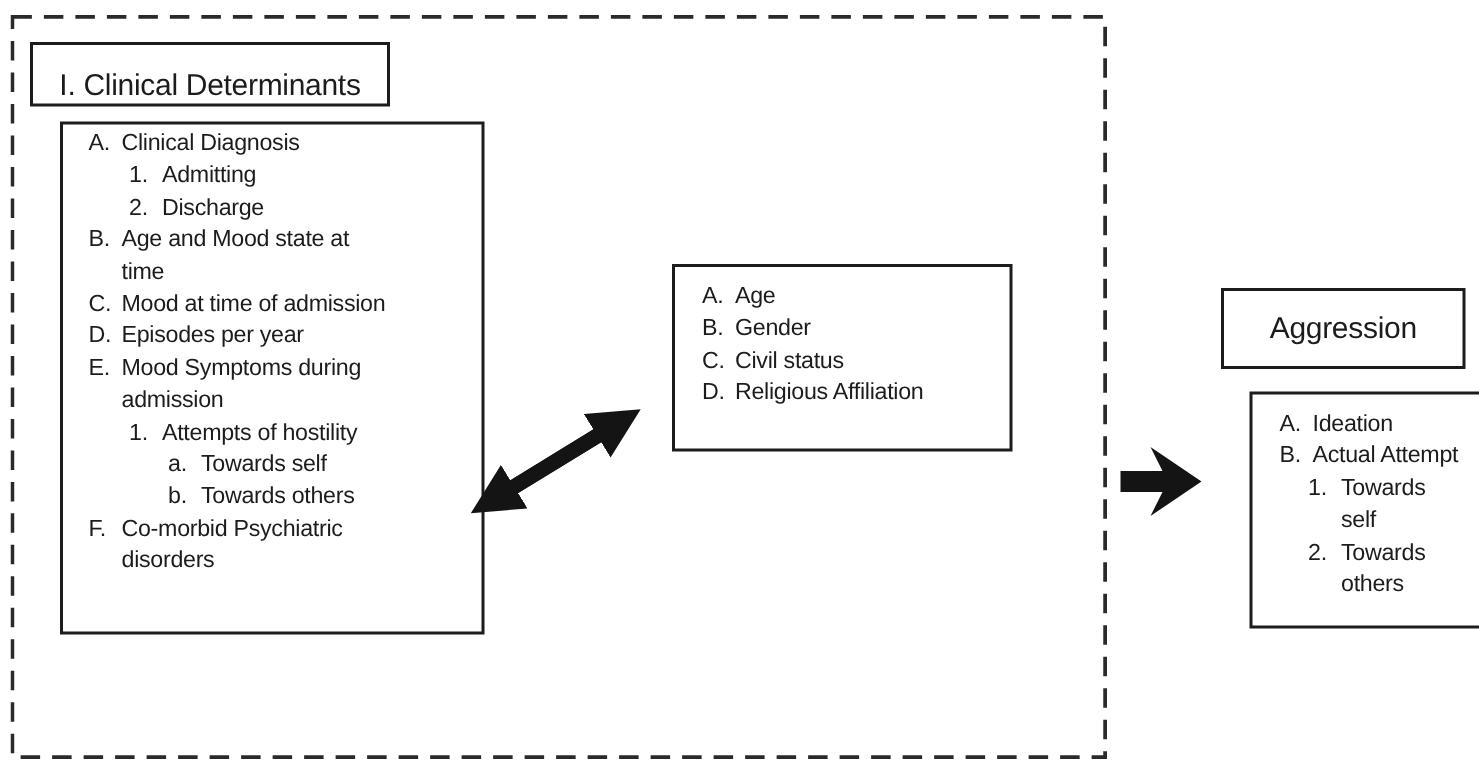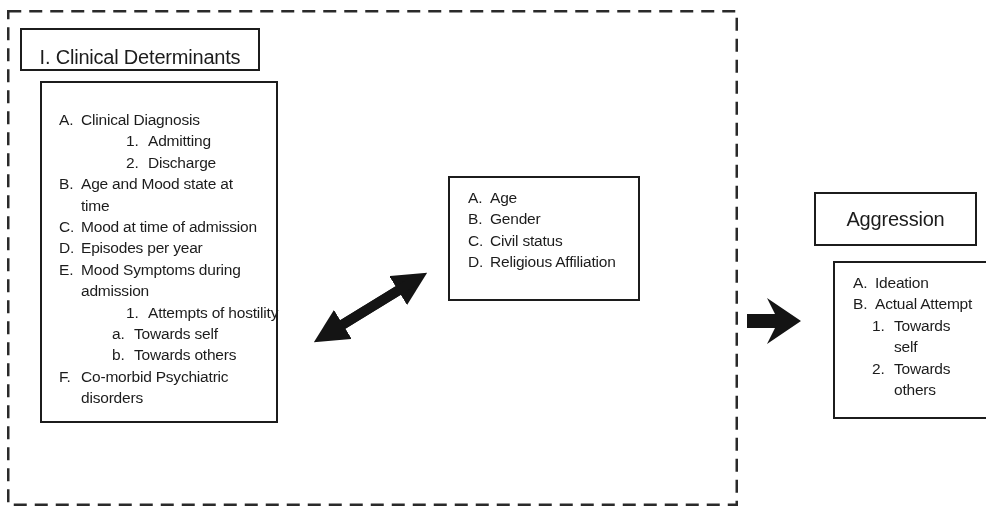--- a/index.html
+++ b/index.html
@@ -35,32 +35,32 @@
   .listbox {
     position: absolute;
     border: 2px solid #1c1c1c;
     background: #ffffff;
     box-sizing: border-box;
     font-size: 15.5px;
     line-height: 21.4px;
     letter-spacing: -0.2px;
   }
   .t-clinical    { left: 20px;  top: 28px;  width: 240px; height: 43px; align-items: flex-end; }
-  .l-clinical    { left: 40px;  top: 81px;  width: 238px; height: 342px; padding-top: 26px; }
+  .l-clinical    { left: 40px;  top: 81px;  width: 283px; height: 342px; padding-top: 2px; }
   .t-demo        { left: 423px; top: 103px; width: 268px; height: 44px; }
-  .l-demo        { left: 448px; top: 176px; width: 192px; height: 125px; padding-top: 9px; }
+  .l-demo        { left: 448px; top: 176px; width: 227px; height: 125px; padding-top: 9px; }
   .t-aggression  { left: 814px; top: 192px; width: 163px; height: 54px; justify-content: center; }
   .l-aggression  { left: 814px; top: 261px; width: 163px; height: 158px; padding-top: 9px; margin-left: 19px; }
 
   .ln { white-space: nowrap; }
   .num { display: inline-block; width: 22px; }
 
   
   .l-clinical .lvl1 { padding-left: 17px; }
-  .l-clinical .lvl2 { padding-left: 44px; margin-left: 40px; }
+  .l-clinical .lvl2 { padding-left: 44px; }
   .l-clinical .lvl3 { padding-left: 70px; }
   
   .l-demo .lvl1 { padding-left: 18px; }
   
   .l-aggression .lvl1 { padding-left: 18px; }
   .l-aggression .lvl2 { padding-left: 37px; }
 
   .arrow-double { left: 303px; top: 258px; }
   .arrow-right  { left: 745px; top: 296px; }
 </style>

